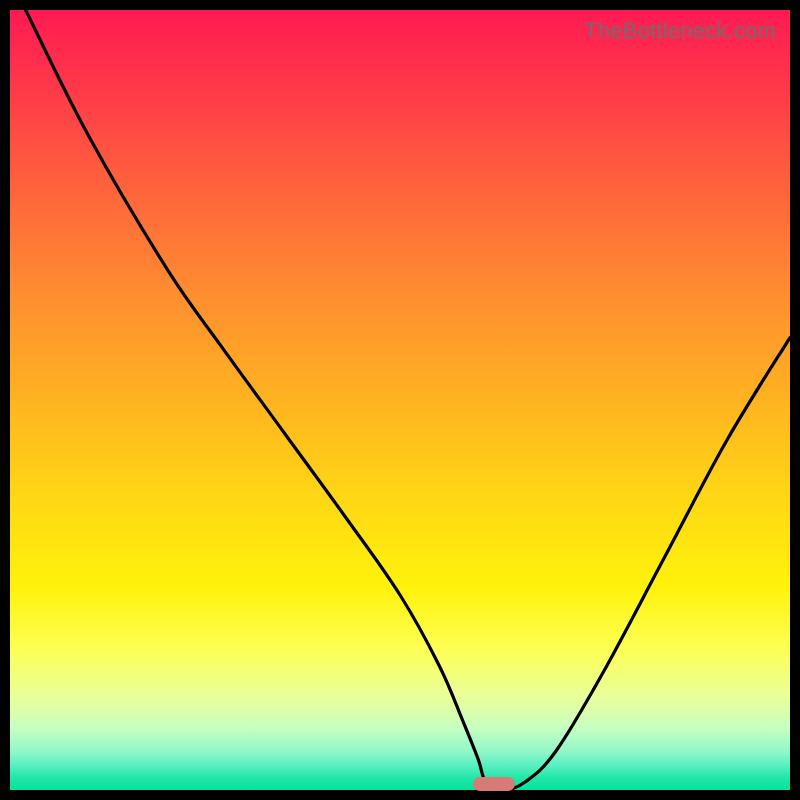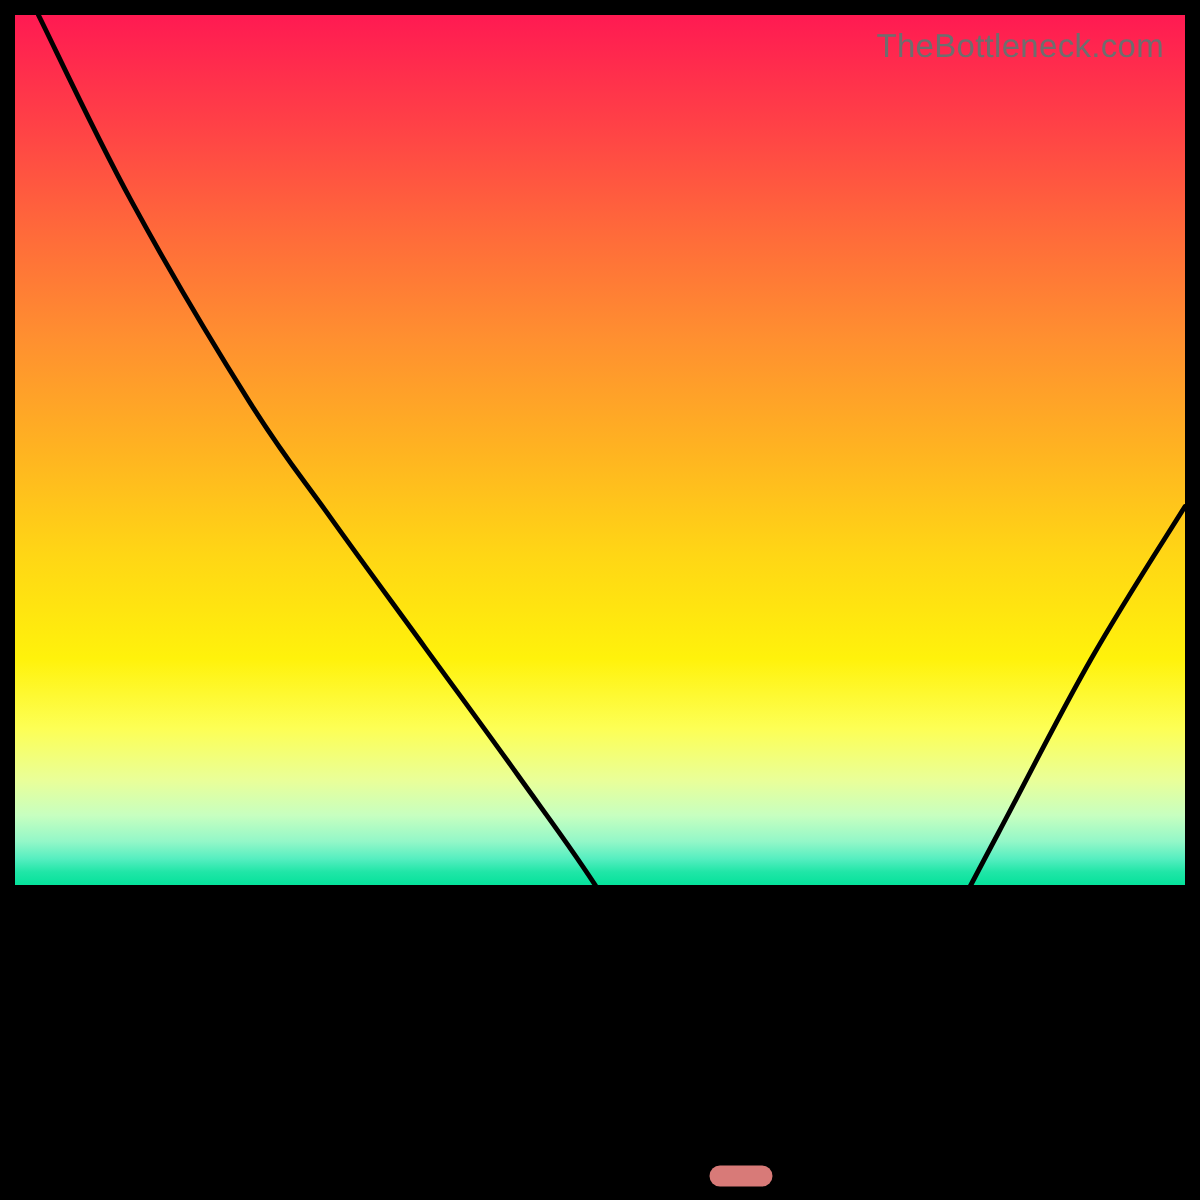--- a/index.html
+++ b/index.html
@@ -15,21 +15,21 @@
     position: relative;
     width: 800px;
     height: 800px;
     background: #000;
   }
   .plot {
     position: absolute;
     left: 10px;
     top: 10px;
     width: 780px;
-    height: 580px;
+    height: 780px;
     background: linear-gradient(
       to bottom,
       #ff1a52 0%,
       #ff3f47 12%,
       #ff6a3a 25%,
       #ff8f30 37%,
       #ffb321 50%,
       #ffd615 62%,
       #fff20b 74%,
       #fdff55 82%,

